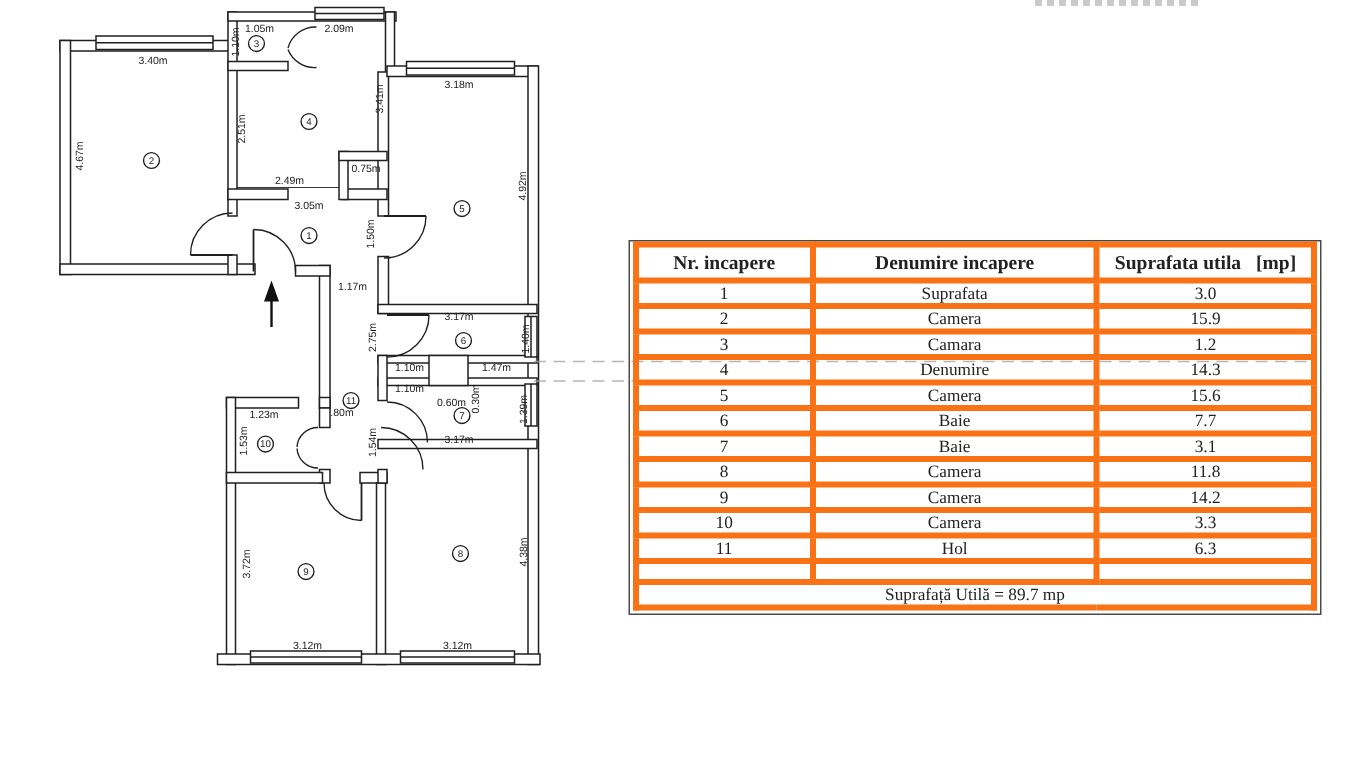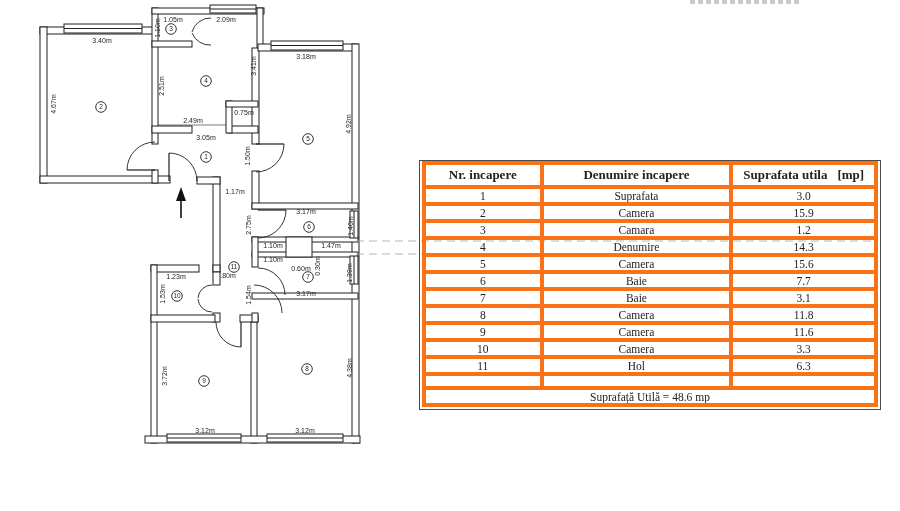--- a/index.html
+++ b/index.html
@@ -264,38 +264,38 @@
             <td>3.1</td>
           </tr>
           <tr>
             <td>8</td>
             <td>Camera</td>
             <td>11.8</td>
           </tr>
           <tr>
             <td>9</td>
             <td>Camera</td>
-            <td>11.6</td>
+            <td>14.2</td>
           </tr>
           <tr>
             <td>10</td>
             <td>Camera</td>
             <td>3.3</td>
           </tr>
           <tr>
             <td>11</td>
             <td>Hol</td>
             <td>6.3</td>
           </tr>
         </tbody>
       <tbody>
         <tr class="empty-row">
           <td></td>
             <td></td>
             <td></td>
         </tr>
         <tr>
-          <td class="total-cell" colspan="3">Suprafață Utilă = 48.6 mp</td>
+          <td class="total-cell" colspan="3">Suprafață Utilă = 89.7 mp</td>
         </tr>
       </tbody>
     </table>
   </div>
 </div>
 
 </body></html>

